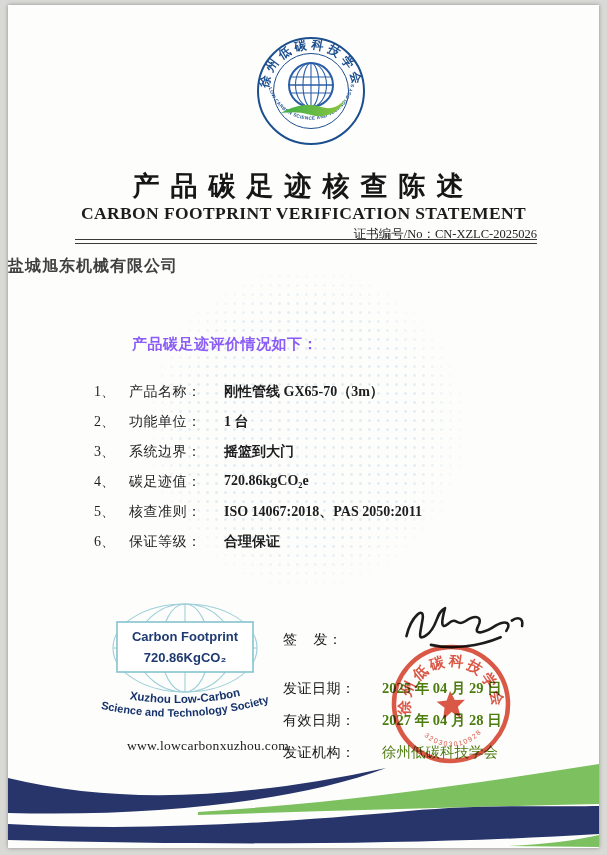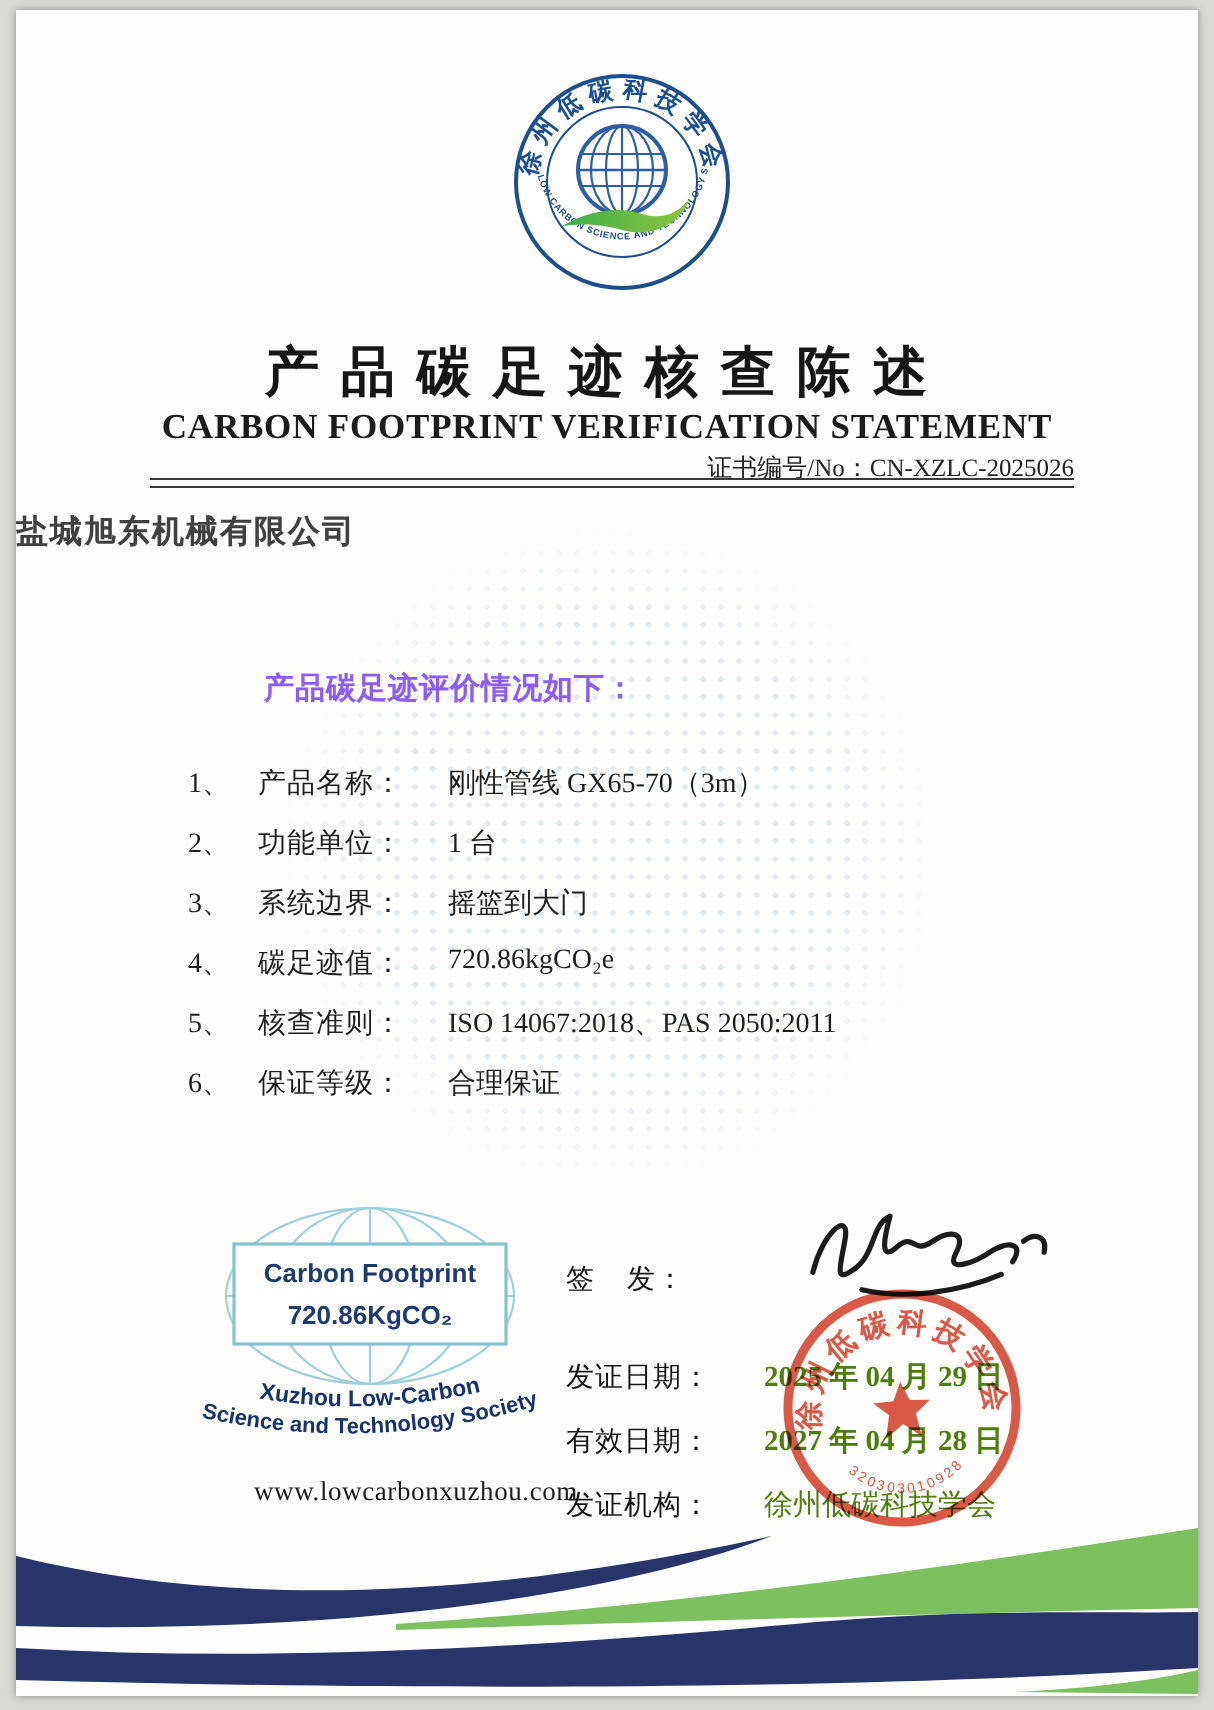--- a/index.html
+++ b/index.html
@@ -45,21 +45,21 @@
   }
   .addr-row{left:152px;font-size:14px;font-weight:600;color:#1c1c1c;}
   .addr-row .lbl{display:inline-block;}
   .addr-row .val{display:inline-block;margin-left:18px;}
   .section-heading{
     left:80px;top:330px;font-size:15px;font-weight:bold;color:#8b5cf6;letter-spacing:.5px;margin-left:44px;
   }
   .item-row{left:0;width:100%;font-size:14px;color:#1e1e1e;}
   .item-row .no{position:absolute;left:86px;}
   .item-row .lbl{position:absolute;left:121px;letter-spacing:.5px;}
-  .item-row .val{position:absolute;left:216px;}
+  .item-row .val{position:absolute;left:216px;font-weight:bold;}
   .website{
     left:92px;top:733px;width:216px;text-align:center;
     font-size:13.5px;color:#1c1c1c;letter-spacing:.3px;
   }
   .signoff-label{left:275px;font-size:14px;color:#161616;letter-spacing:.5px;white-space:pre;}
   .signoff-value{left:374px;font-size:14.5px;font-weight:600;color:#4d7c0f;}
   .seal-wrap{left:380px;top:636px;width:126px;height:126px;mix-blend-mode:multiply;transform:rotate(-4deg);}
   .sig-wrap{left:388px;top:588px;width:140px;height:66px;transform:rotate(-3deg);}
   .waves{left:0;bottom:-2px;width:591px;height:102px;}
   svg text{font-family:"Liberation Sans","DejaVu Sans",sans-serif;}

